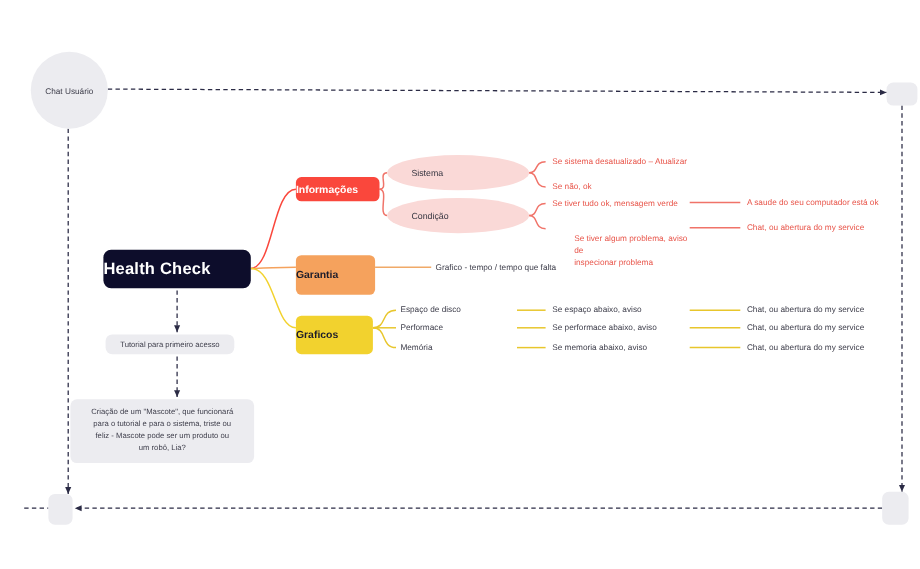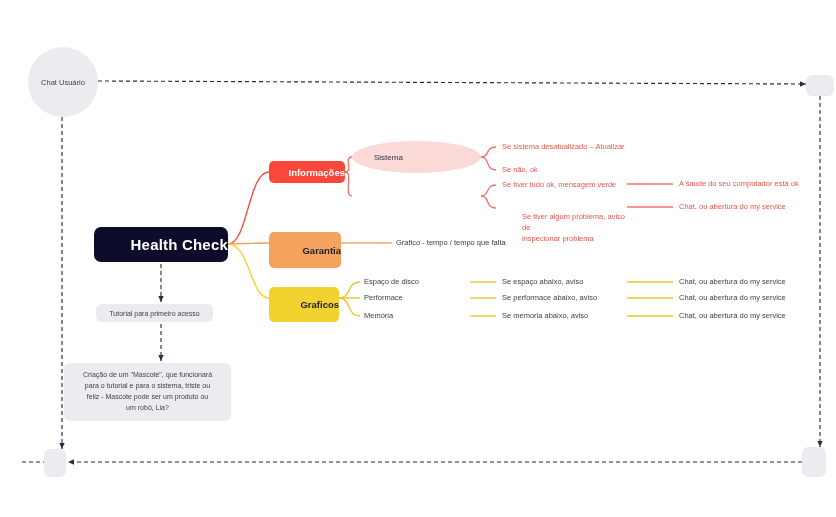--- a/index.html
+++ b/index.html
@@ -25,21 +25,21 @@
     height: 517px;
     pointer-events: none;
   }
 
   
   .chip {
     position: absolute;
     box-sizing: border-box;
     display: flex;
     align-items: center;
-    justify-content: flex-end;
+    justify-content: flex-start;
     border-radius: 6px;
     font-weight: bold;
     white-space: nowrap;
   }
 
   .node-healthcheck {
     left: 94px;
     top: 227px;
     width: 134px;
     height: 35px;
@@ -235,20 +235,23 @@
   </div>
 
   <div class="chip node-graficos">
     <span>Graficos</span>
   </div>
 
   <div class="ellipse ell-sistema">
     <span>Sistema</span>
   </div>
 
+  <div class="ellipse ell-condicao">
+    <span>Condição</span>
+  </div>
 
   <div class="leaf leaf-red" style="left:502px; top:142px;">Se sistema desatualizado – Atualizar</div>
 
   <div class="leaf leaf-red" style="left:502px; top:165px;">Se não, ok</div>
 
   <div class="leaf leaf-red" style="left:502px; top:180px;">Se tiver tudo ok, mensagem verde</div>
 
   <div class="leaf leaf-red" style="left:502px; top:212px; width:112px;margin-left:20px;">Se tiver algum problema, aviso de
 inspecionar problema</div>
 

